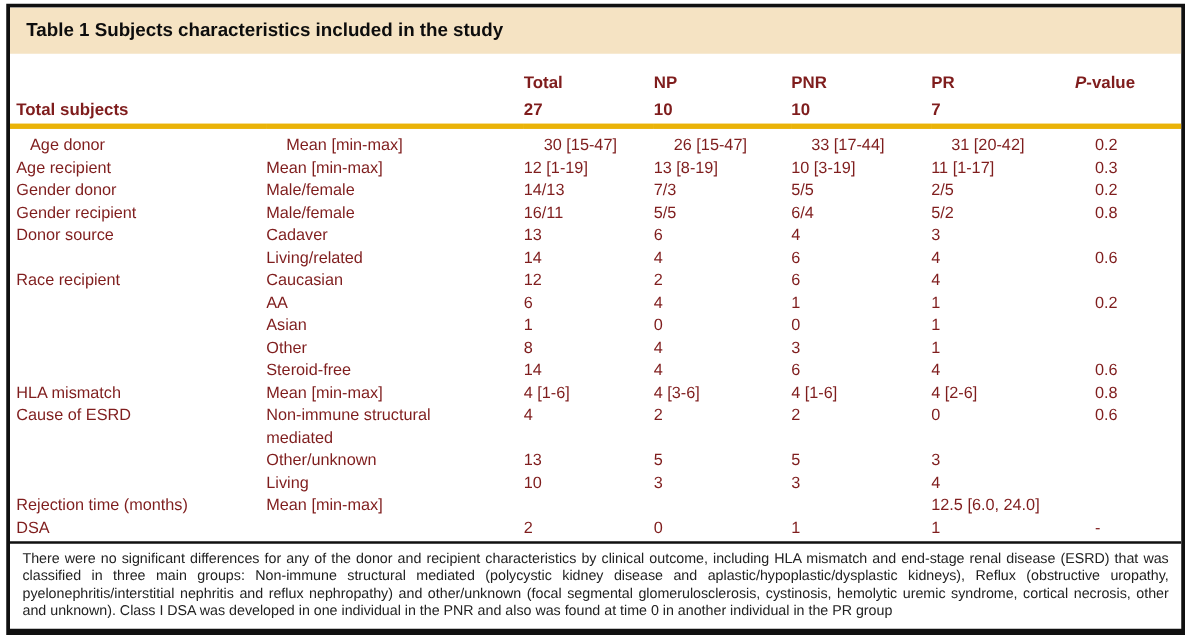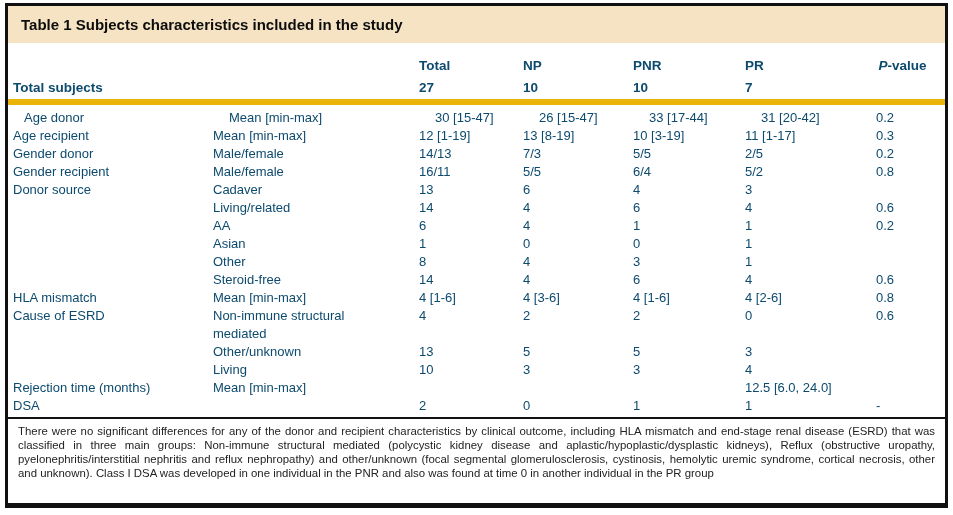--- a/index.html
+++ b/index.html
@@ -28,51 +28,51 @@
     padding-left: 13px;
     font-size: 15px;
     font-weight: bold;
     color: #0d0d0d;
   }
   table.main {
     border-collapse: collapse;
     table-layout: fixed;
     width: 100%;
     font-size: 13px;
-    color: #0c4a6e;
+    color: #7f1d1d;
   }
   td { padding: 0; overflow: hidden; white-space: nowrap; }
   thead tr.group-row td {
     font-weight: bold;
     vertical-align: bottom;
     height: 30px;
     padding-bottom: 3px;
     font-size: 13.5px;
   }
   thead tr.subjects-row td {
     font-weight: bold;
     vertical-align: middle;
     height: 23px;
-    border-bottom: 6px solid #eab308;
+    border-bottom: 4px solid #eab308;
     font-size: 13.5px;
   }
   tbody td {
     line-height: 18px;
     vertical-align: top;
   }
   tbody tr:first-child td { padding-top: 4px; padding-left: 16px; }
   td.c1 { padding-left: 5px; }
   td.c2 span.wrapbox {
     display: inline-block;
     max-width: 175px;
     white-space: normal;
     line-height: 18px;
     vertical-align: top;
   }
-  td.pcol-head { text-align: center; padding-right: 0; }
+  td.pcol-head { text-align: left; padding-right: 0; }
   td.pcol { padding-left: 16px; }
   .it { font-style: italic; }
   .footnote {
     border-top: 2px solid #111;
     margin-top: 2px;
     padding: 5px 10px 4px 10px;
     font-size: 11.4px;
     line-height: 14px;
     text-align: justify;
     color: #222;
@@ -167,20 +167,29 @@
         <tr>
           <td class="c1"></td>
           <td class="c2"><span class="wrapbox">Living/related</span></td>
           <td>14</td>
           <td>4</td>
           <td>6</td>
           <td>4</td>
           <td class="pcol">0.6</td>
         </tr>
         <tr>
+          <td class="c1">Race recipient</td>
+          <td class="c2"><span class="wrapbox">Caucasian</span></td>
+          <td>12</td>
+          <td>2</td>
+          <td>6</td>
+          <td>4</td>
+          <td class="pcol"></td>
+        </tr>
+        <tr>
           <td class="c1"></td>
           <td class="c2"><span class="wrapbox">AA</span></td>
           <td>6</td>
           <td>4</td>
           <td>1</td>
           <td>1</td>
           <td class="pcol">0.2</td>
         </tr>
         <tr>
           <td class="c1"></td>

